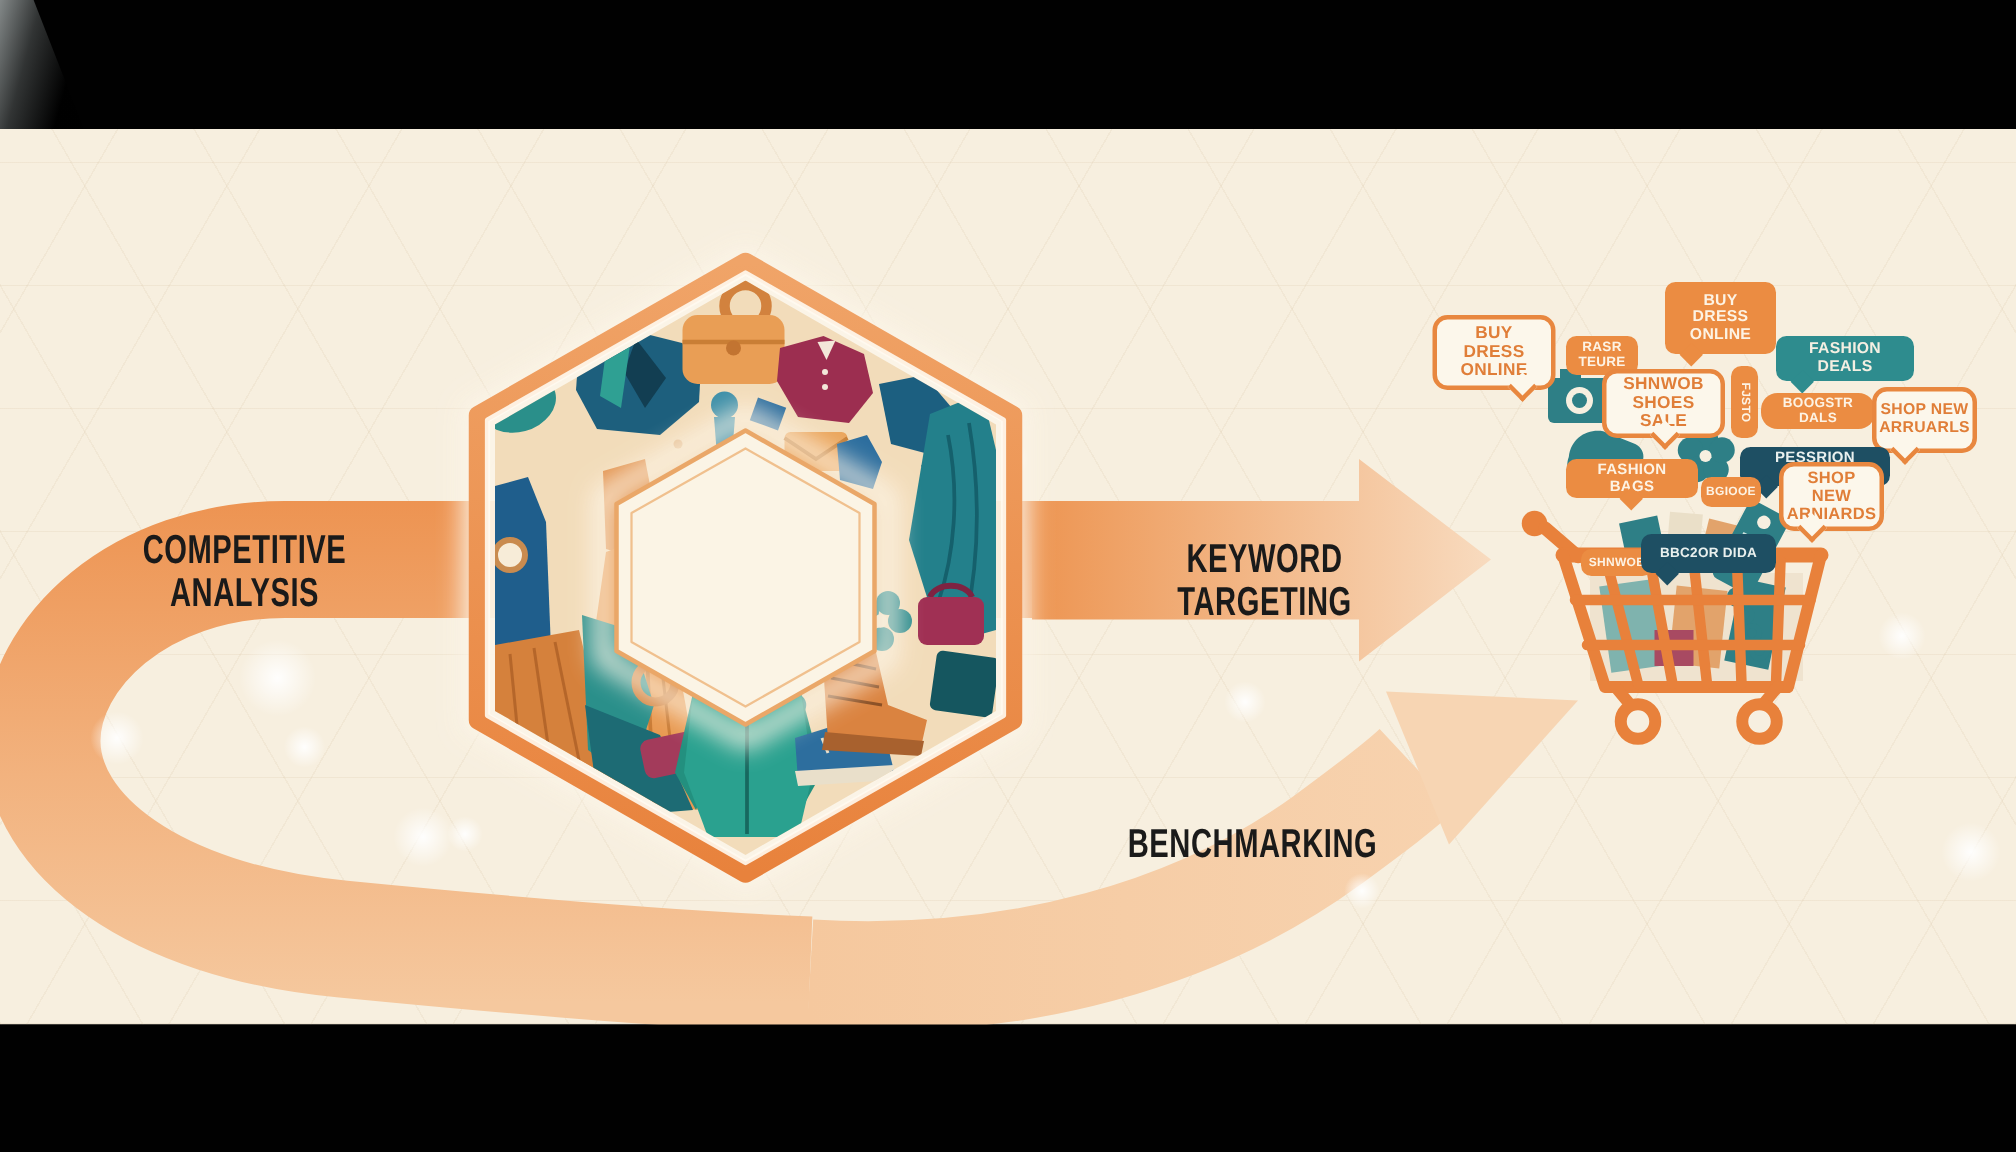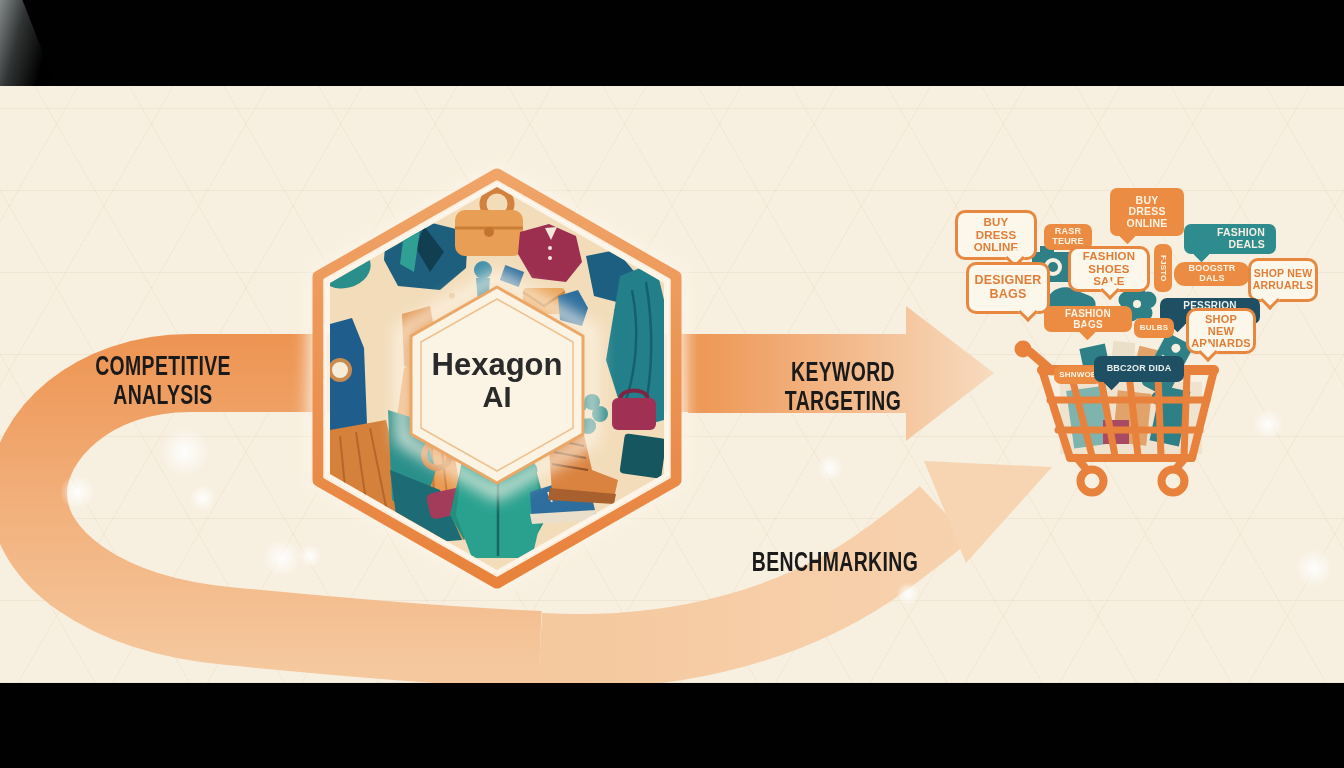--- a/index.html
+++ b/index.html
@@ -24,21 +24,21 @@
     font-size:27px;line-height:1.06;letter-spacing:.5px;transform:scaleX(.72);}
   .hex-title{position:absolute;left:397px;top:349px;width:200px;z-index:12;text-align:center;
     color:#2a2a2a;font-weight:bold;}
   .hex-line1{font-size:31px;line-height:1.05;}
   .hex-line2{font-size:29px;line-height:1.1;}
   .bubble{position:absolute;z-index:30;box-sizing:border-box;display:flex;align-items:center;
     justify-content:center;text-align:center;font-weight:bold;line-height:1.1;letter-spacing:.2px;
     padding:2px 11px;}
   .bubble.outlined{background:#fcf7eb;border:3px solid #e8873f;color:#e07e38;border-radius:10px;font-size:11.5px;}
   .bubble.filled-orange{background:#eb8c42;color:#fdf3e4;border-radius:7px;font-size:9px;}
-  .bubble.filled-teal{background:#2e8c8e;color:#f4efe2;border-radius:7px;font-size:10.5px;text-align:right;}
+  .bubble.filled-teal{background:#2e8c8e;color:#f4efe2;border-radius:7px;font-size:10.5px;}
   .bubble.filled-navy{background:#1e4f63;color:#e9f0ee;border-radius:7px;font-size:9px;margin-top:12px;}
   .bubble.vertical{writing-mode:vertical-rl;font-size:8px;padding:3px 1px;}
   .bubble::after{display:none;}
   .tail-br::after,.tail-bl::after,.tail-bc::after{display:block;content:"";position:absolute;
     bottom:-6px;width:11px;height:11px;transform:rotate(45deg);background:inherit;}
   .tail-br::after{right:12px;}
   .tail-bl::after{left:12px;}
   .tail-bc::after{left:calc(50% - 6px);}
   .outlined.tail-br::after,.outlined.tail-bl::after,.outlined.tail-bc::after{
     bottom:-8px;border-right:3px solid #e8873f;border-bottom:3px solid #e8873f;background:#fcf7eb;}
@@ -282,36 +282,31 @@
     </g>
   </svg>
 
   <div class="flow-label" style="left:58px;top:352px;width:210px;">
     <span>COMPETITIVE</span><br>
     <span>ANALYSIS</span>
   </div>
   <div class="flow-label" style="left:713px;top:358px;width:260px;">KEYWORD TARGETING</div>
   <div class="flow-label" style="left:705px;top:548px;width:260px;">BENCHMARKING</div>
 
-  <div class="hex-title">
-    <div class="hex-line1">Hexagon</div>
-    <div class="hex-line2">AI</div>
-  </div>
 
   <div class="bubble outlined tail-br" style="left:955px;top:210px;width:82px;height:50px;">BUY DRESS ONLINE</div>
   <div class="bubble filled-orange" style="left:1044px;top:224px;width:48px;height:26px;">RASR TEURE</div>
   <div class="bubble filled-orange tail-bl" style="left:1110px;top:188px;width:74px;height:48px;font-size:10.5px;">BUY DRESS ONLINE</div>
   <div class="bubble filled-teal tail-bl" style="left:1184px;top:224px;width:92px;height:30px;">FASHION DEALS</div>
-  <div class="bubble outlined tail-br" style="left:966px;top:262px;width:84px;height:52px;font-size:12.5px;">DESIGNER BAGS</div>
-  <div class="bubble outlined tail-bc" style="left:1068px;top:246px;width:82px;height:46px;">FASHION SHOES SALE</div>
+  <div class="bubble outlined tail-bc" style="left:1068px;top:246px;width:82px;height:46px;">SHNWOB SHOES SALE</div>
   <div class="bubble filled-orange vertical" style="left:1154px;top:244px;width:18px;height:48px;">FJSTO</div>
   <div class="bubble filled-orange" style="left:1174px;top:262px;width:76px;height:24px;border-radius:11px;">BOOGSTR DALS</div>
   <div class="bubble outlined tail-bl" style="left:1248px;top:258px;width:70px;height:44px;font-size:10.5px;">SHOP NEW ARRUARLS</div>
   <div class="bubble filled-orange tail-bc" style="left:1044px;top:306px;width:88px;height:26px;font-size:10px;">FASHION BAGS</div>
   <div class="bubble filled-navy tail-bl" style="left:1160px;top:286px;width:100px;height:26px;font-size:10px;">PESSRION BULBS</div>
   <div class="bubble filled-orange" style="left:1054px;top:330px;width:48px;height:18px;font-size:8px;margin-top:36px;">SHNWOB</div>
-  <div class="bubble filled-orange" style="left:1134px;top:318px;width:40px;height:20px;font-size:8px;">BULBS</div>
+  <div class="bubble filled-orange" style="left:1134px;top:318px;width:40px;height:20px;font-size:8px;">BGIOOE</div>
   <div class="bubble filled-navy tail-bl" style="left:1094px;top:344px;width:90px;height:26px;">BBC2OR DIDA</div>
   <div class="bubble outlined tail-bl" style="left:1186px;top:308px;width:70px;height:46px;font-size:11px;">SHOP NEW ARNIARDS</div>
 
   <div class="bar-top"></div>
   <div class="bar-bottom"></div>
 </div>
 
 </body></html>

